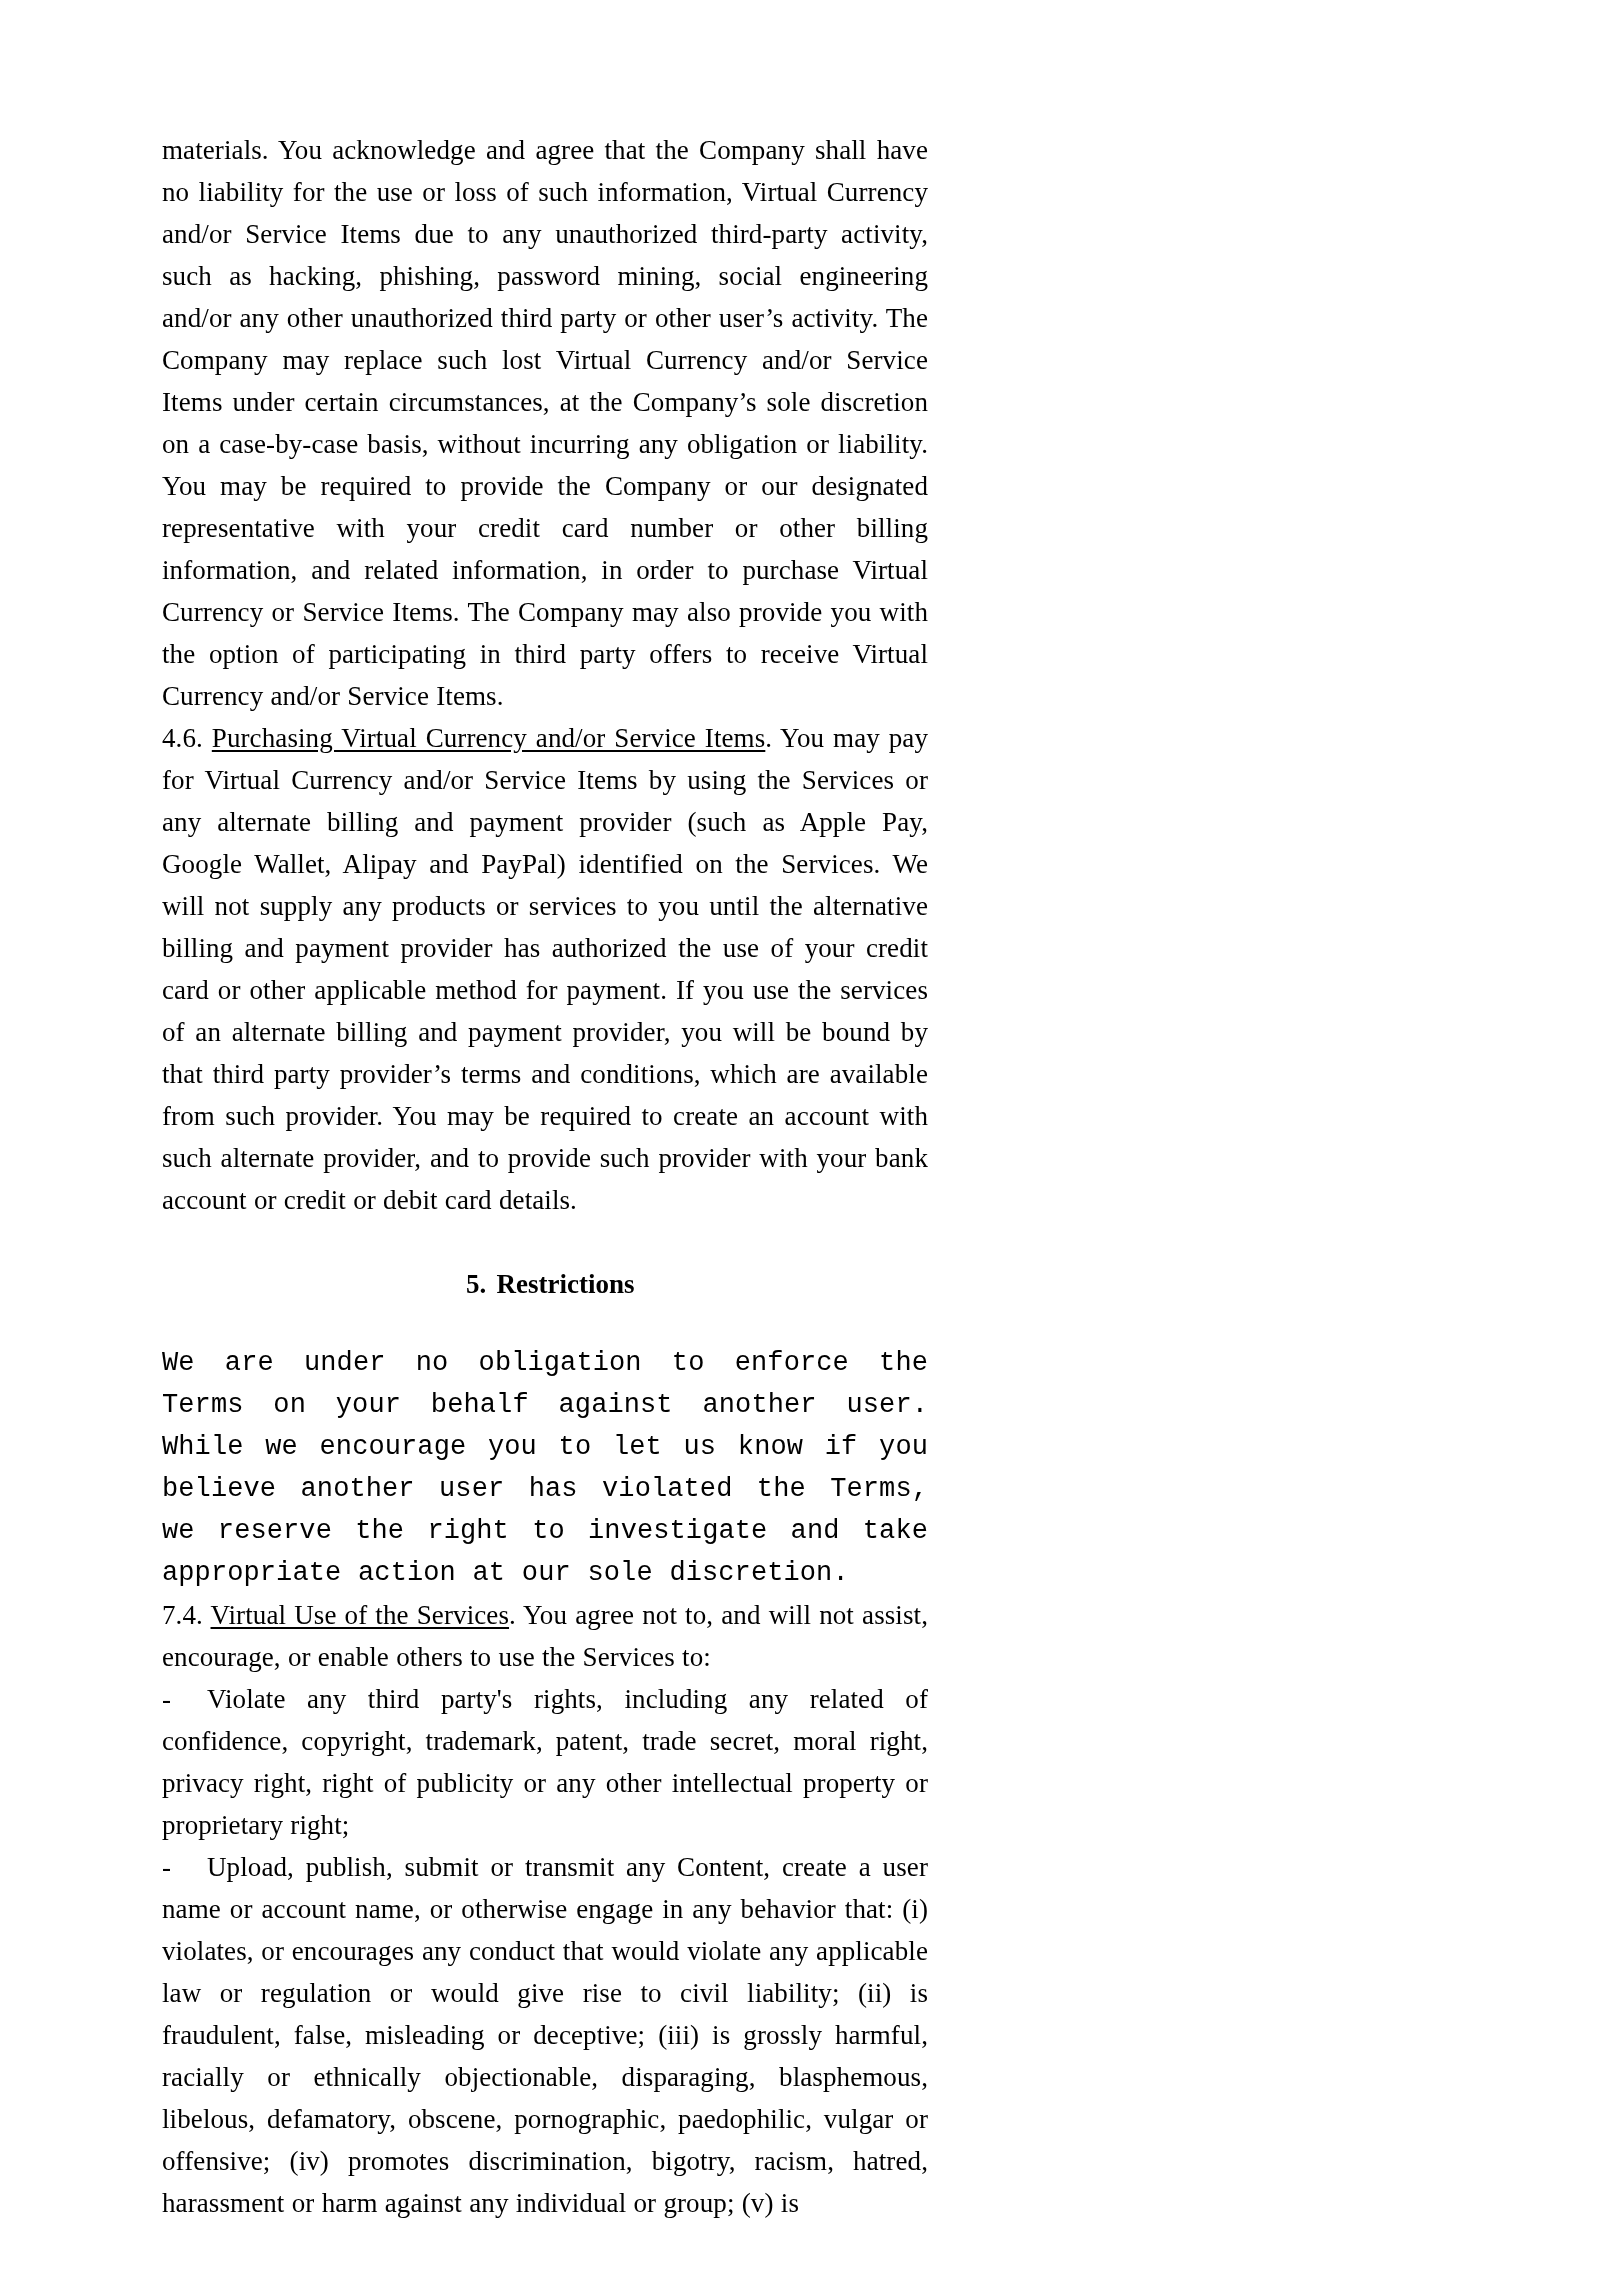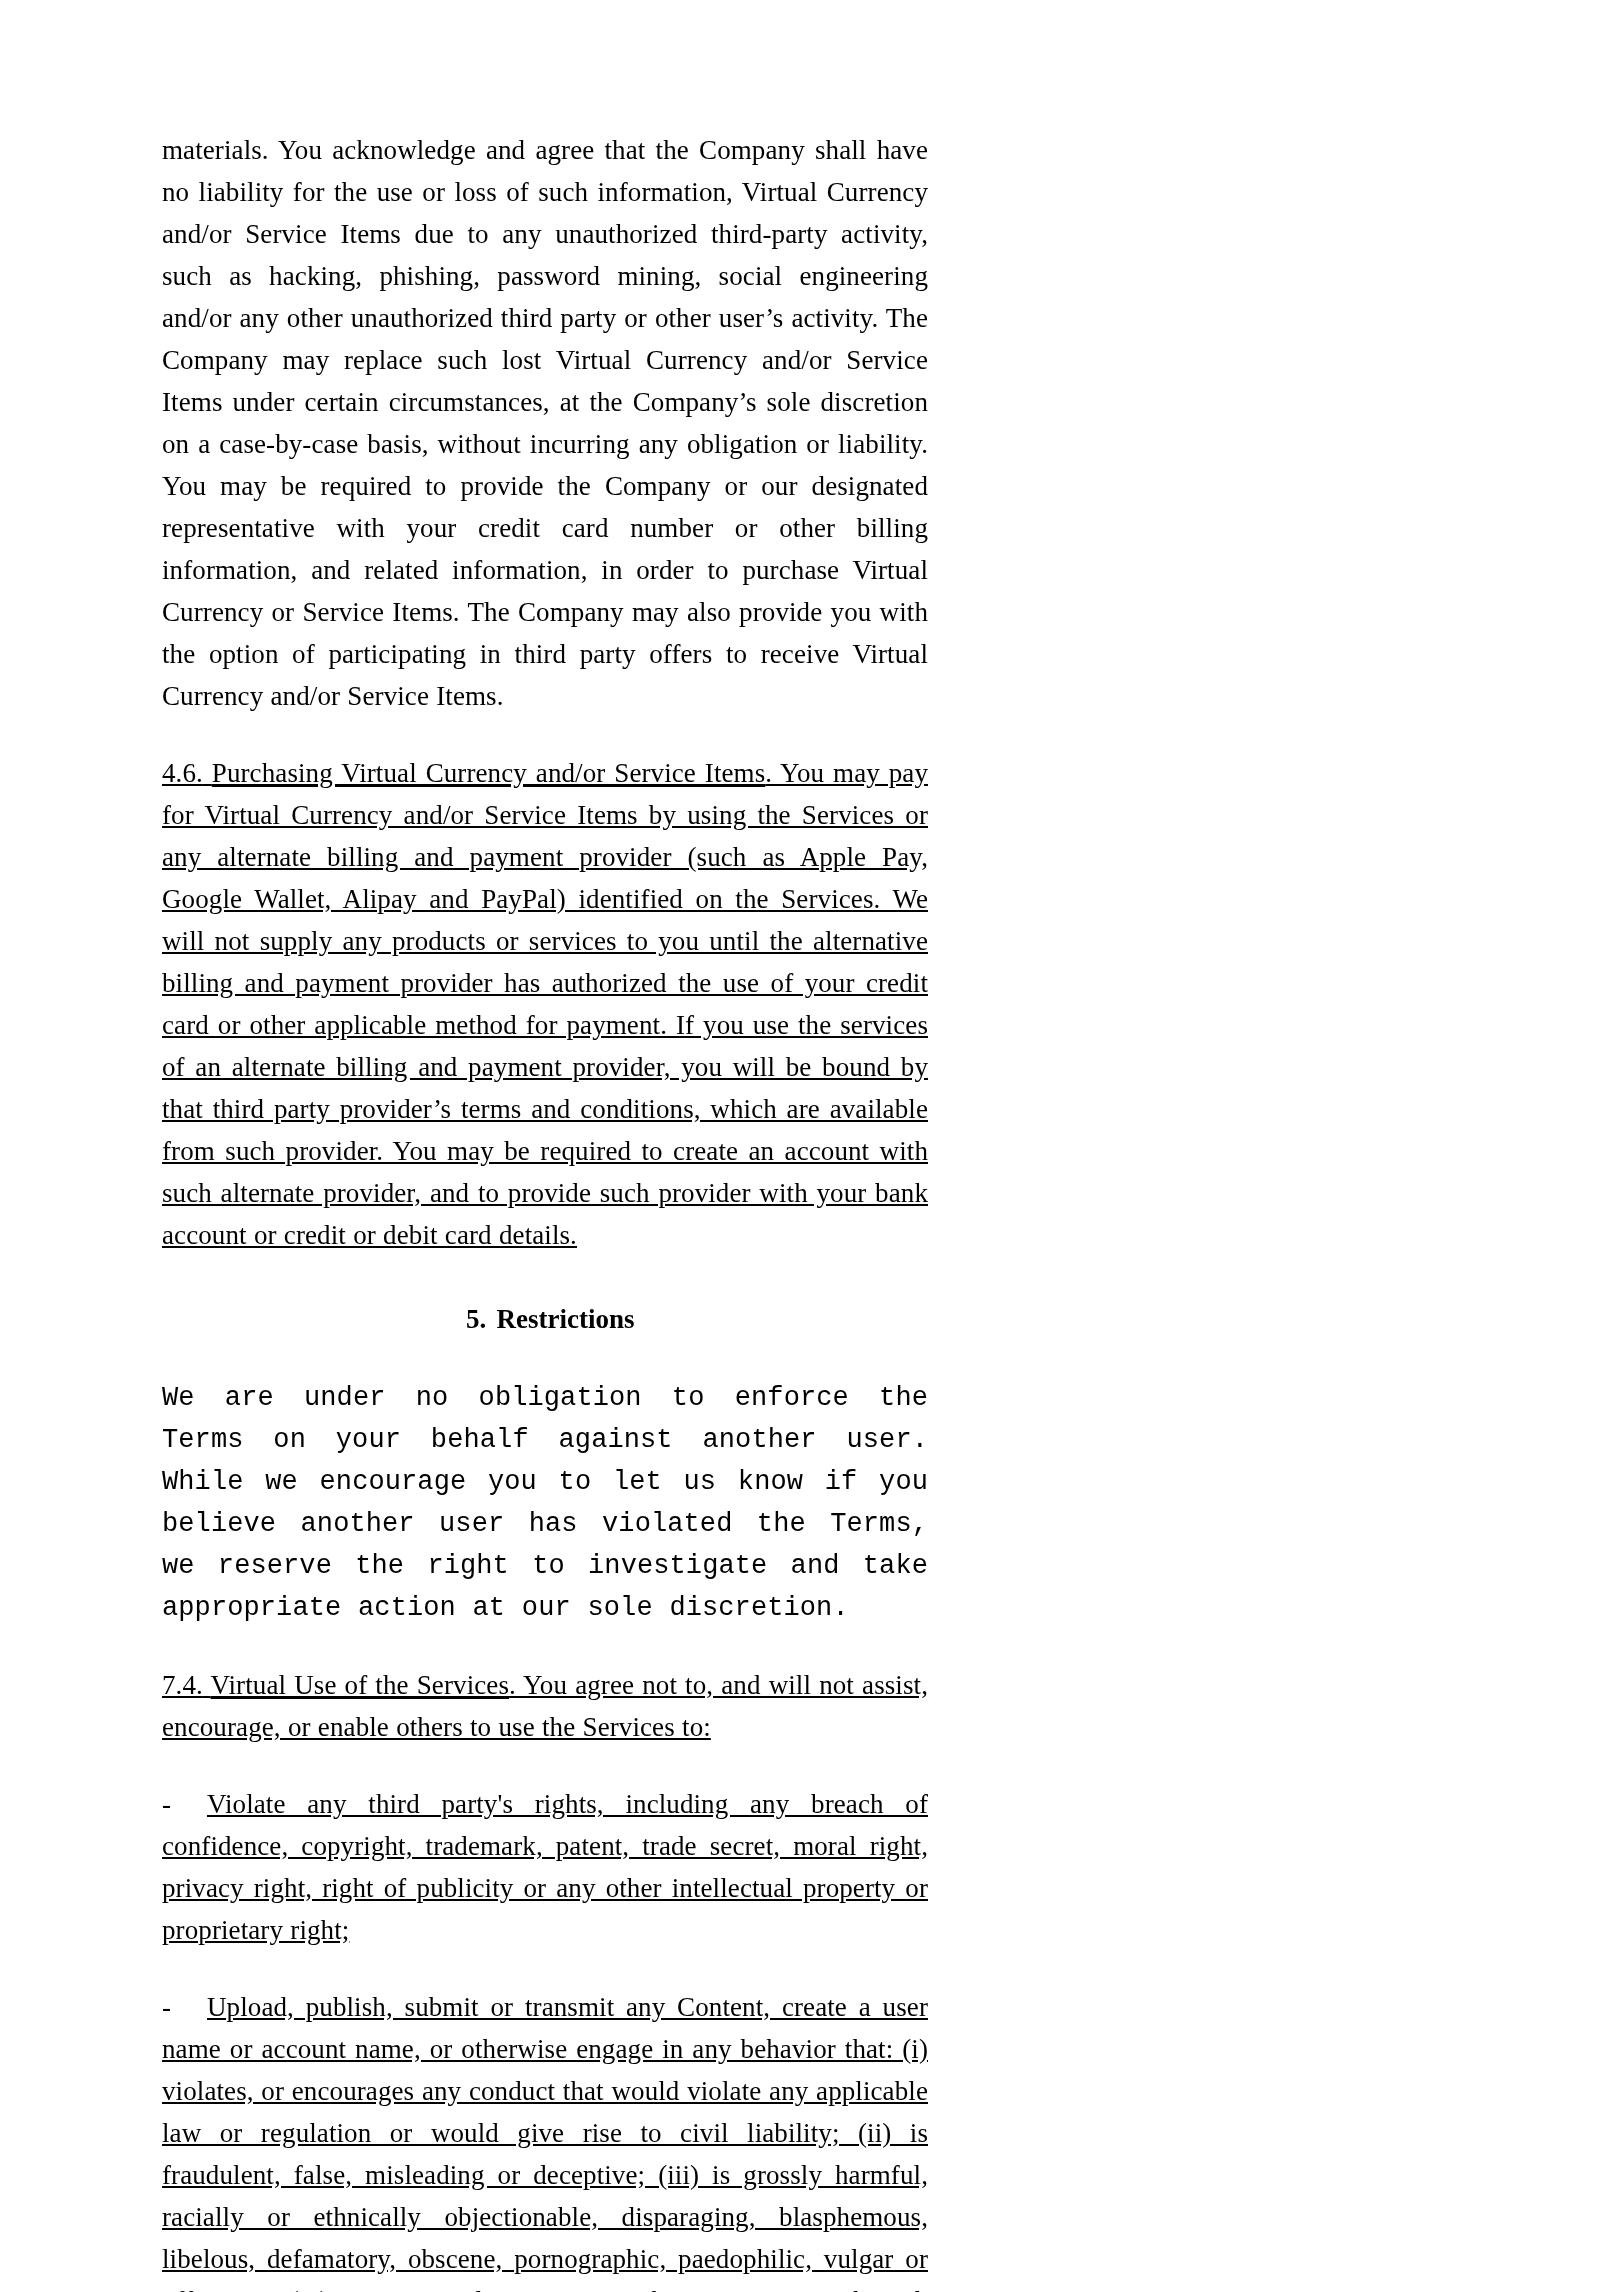--- a/index.html
+++ b/index.html
@@ -33,22 +33,20 @@
     margin: 0 0 0 0;
     font-size: 27px;
     line-height: 42px;
     text-align: justify;
     text-justify: inter-word;
     letter-spacing: 0.1px;
     hyphens: none;
     word-spacing: 0.4px;
   }
   p.para + p.para {
-    margin-top: 35px;
-    text-decoration: underline;
   }
   p.heading {
     margin: 0;
     margin-top: 42px;
     font-size: 27px;
     line-height: 42px;
     font-weight: bold;
     text-align: center;
   }
   p.heading + p.para {
@@ -82,19 +80,19 @@
     <p class="para">materials. You acknowledge and agree that the Company shall have no liability for the use or loss of such information, Virtual Currency and/or Service Items due to any unauthorized third-party activity, such as hacking, phishing, password mining, social engineering and/or any other unauthorized third party or other user’s activity. The Company may replace such lost Virtual Currency and/or Service Items under certain circumstances, at the Company’s sole discretion on a case-by-case basis, without incurring any obligation or liability. You may be required to provide the Company or our designated representative with your credit card number or other billing information, and related information, in order to purchase Virtual Currency or Service Items. The Company may also provide you with the option of participating in third party offers to receive Virtual Currency and/or Service Items.</p>
 
     <p class="para"><span>4.6.</span><span> </span><span class="underline">Purchasing Virtual Currency and/or Service Items</span><span>. You may pay for Virtual Currency and/or Service Items by using the Services or any alternate billing and payment provider (such as Apple Pay, Google Wallet, Alipay and PayPal) identified on the Services. We will not supply any products or services to you until the alternative billing and payment provider has authorized the use of your credit card or other applicable method for payment. If you use the services of an alternate billing and payment provider, you will be bound by that third party provider’s terms and conditions, which are available from such provider. You may be required to create an account with such alternate provider, and to provide such provider with your bank account or credit or debit card details.</span></p>
 
     <p class="heading"><span class="heading-num">5.</span><span>Restrictions</span></p>
 
     <p class="para">We are under no obligation to enforce the Terms on your behalf against another user. While we encourage you to let us know if you believe another user has violated the Terms, we reserve the right to investigate and take appropriate action at our sole discretion.</p>
 
     <p class="para"><span>7.4.</span><span> </span><span class="underline">Virtual Use of the Services</span><span>. You agree not to, and will not assist, encourage, or enable others to use the Services to:</span></p>
 
-    <p class="para bullet-para"><span class="bullet-mark">-</span><span>Violate any third party's rights, including any breach of confidence, copyright, trademark, patent, trade secret, moral right, privacy right, right of publicity or any other intellectual property or proprietary right;</span></p>
+    <p class="para bullet-para"><span class="bullet-mark">-</span><span>Violate any third party's rights, including any related of confidence, copyright, trademark, patent, trade secret, moral right, privacy right, right of publicity or any other intellectual property or proprietary right;</span></p>
 
     <p class="para bullet-para"><span class="bullet-mark">-</span><span>Upload, publish, submit or transmit any Content, create a user name or account name, or otherwise engage in any behavior that: (i) violates, or encourages any conduct that would violate any applicable law or regulation or would give rise to civil liability; (ii) is fraudulent, false, misleading or deceptive; (iii) is grossly harmful, racially or ethnically objectionable, disparaging, blasphemous, libelous, defamatory, obscene, pornographic, paedophilic, vulgar or offensive; (iv) promotes discrimination, bigotry, racism, hatred, harassment or harm against any individual or group; (v) is</span></p>
 
   </div>
 </div>
 
 
 </body></html>

